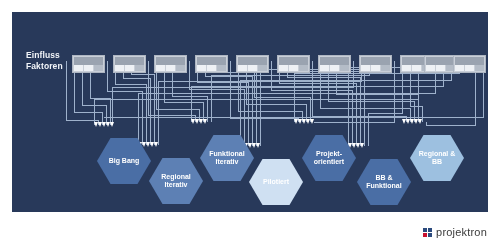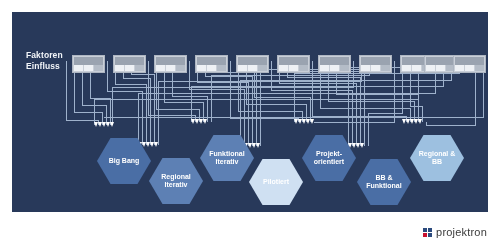--- a/index.html
+++ b/index.html
@@ -71,22 +71,22 @@
   }
 </style>
 </head>
 <body>
 
 <div id="root">
 
   <div id="panel">
 
     <div id="caption">
+      <div>Einfluss</div>
       <div>Faktoren</div>
-      <div>Einfluss</div>
     </div>
 
     <svg id="wires" viewBox="0 0 476 200" preserveAspectRatio="none">
       <g fill="none" stroke="#9fb2cc" stroke-width="1" shape-rendering="crispEdges">
 
         <path d="M54 49 L54 108 L86 108 L86 113"></path>
         <path d="M62 49 L62 100 L90 100 L90 113"></path>
         <path d="M70 49 L70 93 L94 93 L94 113"></path>
         <path d="M78 49 L78 86 L98 86 L98 113"></path>
 

